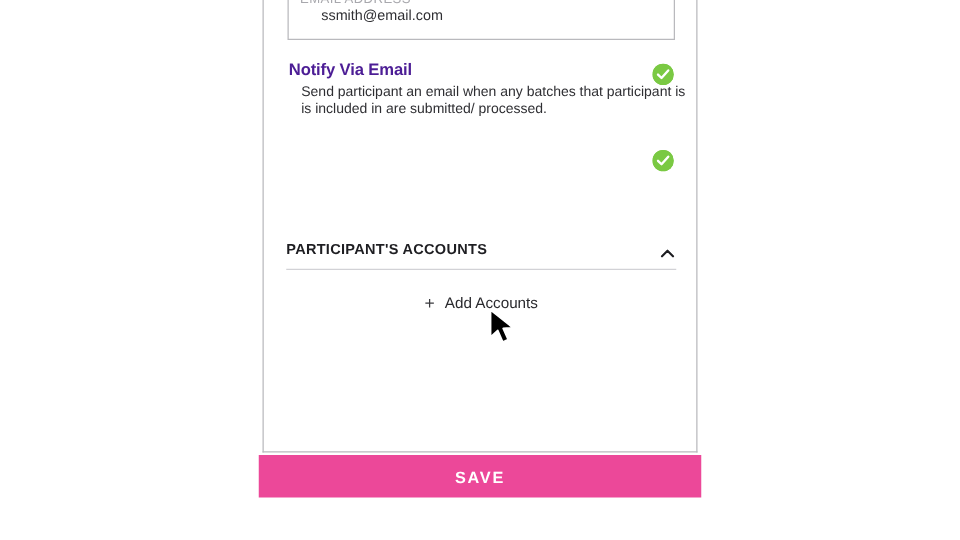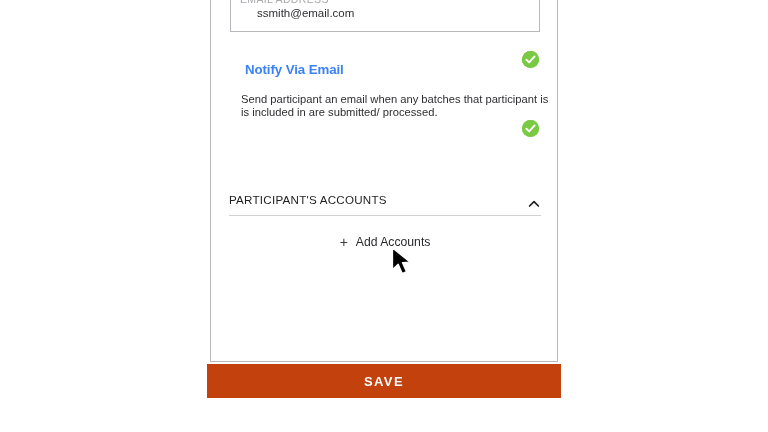--- a/index.html
+++ b/index.html
@@ -69,23 +69,23 @@
 
   
   .section {
     position: absolute;
     left: 18px;
     width: 312px;
   }
   .section-title {
     font-size: 13.3px;
     font-weight: bold;
-    color: #3b82f6;
+    color: #4c1d95;
     letter-spacing: -0.1px;
-    margin: 16px;
+    margin: 2px;
     line-height: 15px;
   }
   .section-desc {
     font-size: 11.2px;
     color: #2e2e32;
     line-height: 12.6px;
     margin: 5px 0 0 12px;
     width: 312px;
   }
 
@@ -102,21 +102,21 @@
   
   #accounts-header {
     position: absolute;
     left: 18px;
     top: 199px;
     width: 312px;
     height: 20px;
   }
   #accounts-title {
     font-size: 11.6px;
-    font-weight: normal;
+    font-weight: bold;
     letter-spacing: 0.25px;
     color: #1e1e22;
     position: absolute;
     left: 0;
     top: 0;
   }
   #accounts-chevron {
     position: absolute;
     right: 1px;
     top: 2px;
@@ -155,21 +155,21 @@
     color: #2a2a2e;
   }
 
   
   #save-button {
     position: absolute;
     left: 207px;
     top: 364px;
     width: 354px;
     height: 34px;
-    background: #c2410c;
+    background: #ec4899;
     border: none;
     color: #ffffff;
     font-size: 13px;
     font-weight: bold;
     letter-spacing: 1.4px;
     font-family: "Liberation Sans", sans-serif;
     cursor: pointer;
     display: flex;
     align-items: center;
     justify-content: center;

